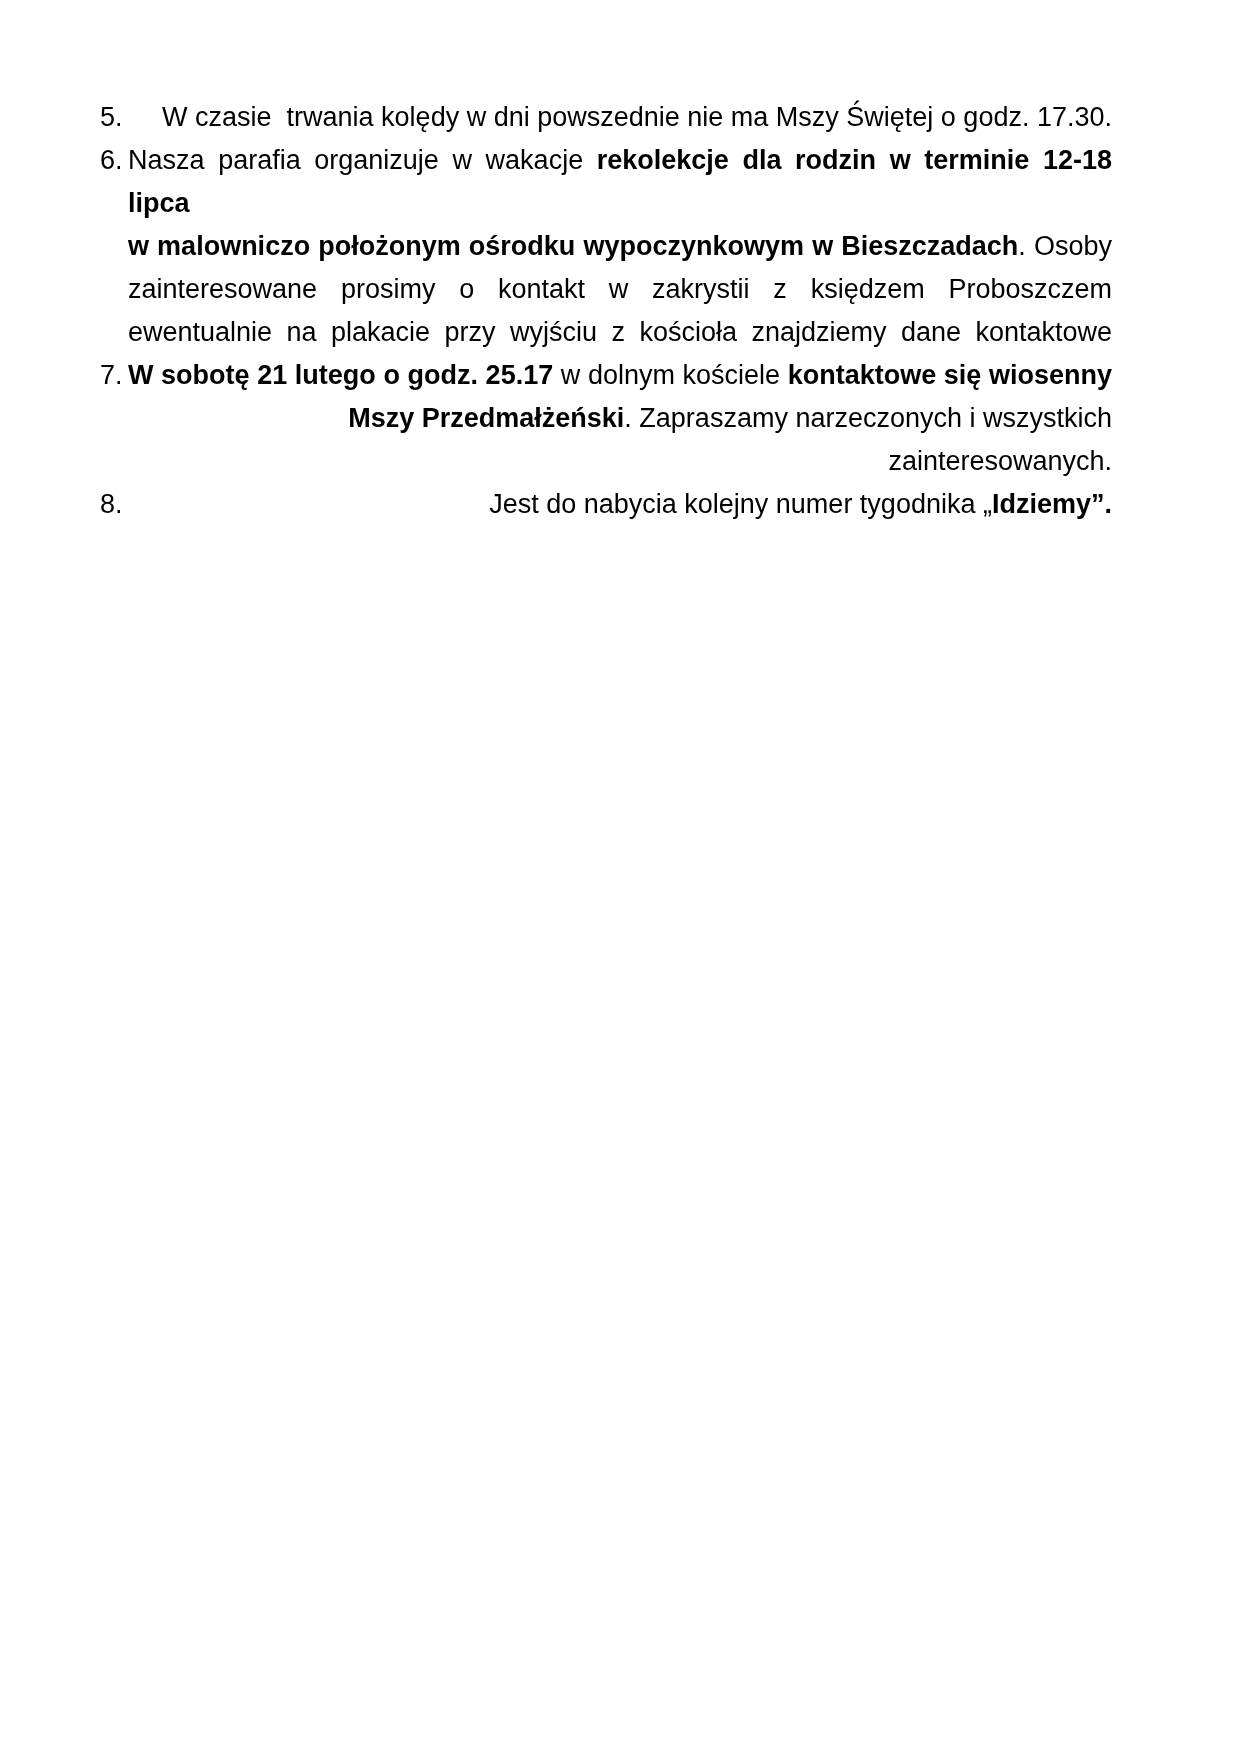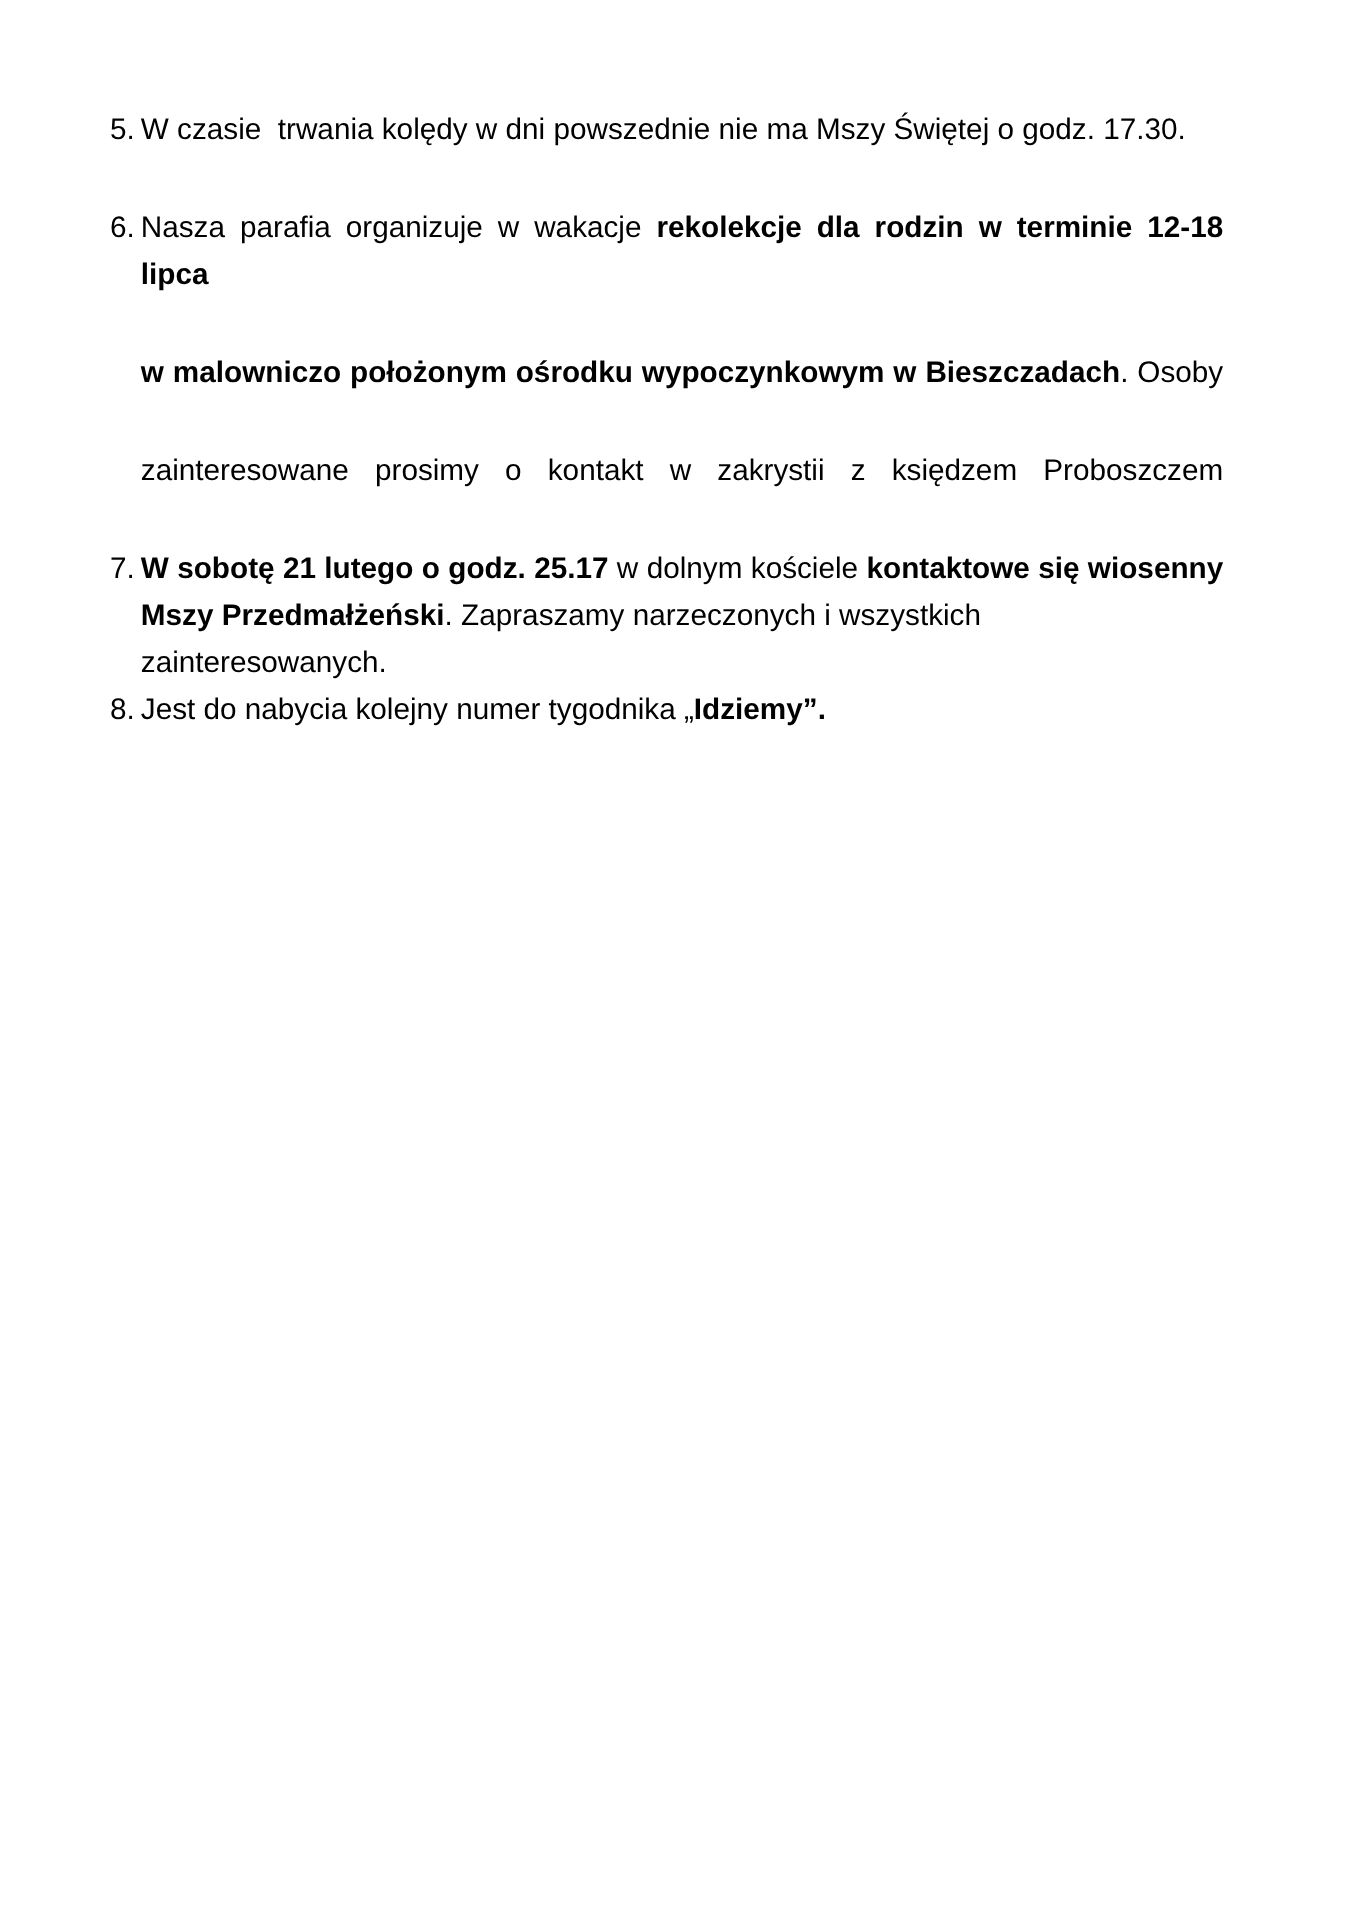--- a/index.html
+++ b/index.html
@@ -30,44 +30,45 @@
   }
   .num {
     position: absolute;
     left: 0;
     top: 0;
     width: 28px;
     white-space: nowrap;
   }
   .line {
     white-space: pre-wrap;
+    text-align: right;
   }
   .line.just {
     text-align: justify;
     text-align-last: justify;
-    margin-top: 46px;
   }
   .seg.b {
     font-weight: bold;
   }
 </style>
 </head>
 <body>
 
 <div class="page">
   <div class="doc" id="doc">
       <div class="li">
         <span class="num">5.</span>
         <div class="line"><span class="seg">W czasie  trwania kolędy w dni powszednie nie ma Mszy Świętej o godz. 17.30.</span></div>
       </div>
       <div class="li">
         <span class="num">6.</span>
         <div class="line just"><span class="seg">Nasza parafia organizuje w wakacje </span><span class="seg b">rekolekcje dla rodzin w terminie 12-18 lipca</span></div>
         <div class="line just"><span class="seg b">w malowniczo położonym ośrodku wypoczynkowym w Bieszczadach</span><span class="seg">. Osoby</span></div>
         <div class="line just"><span class="seg">zainteresowane prosimy o kontakt w zakrystii z księdzem Proboszczem</span></div>
+        <div class="line just"><span class="seg">ewentualnie na plakacie przy wyjściu z kościoła znajdziemy dane kontaktowe</span></div>
       </div>
       <div class="li">
         <span class="num">7.</span>
         <div class="line just"><span class="seg b">W sobotę 21 lutego o godz. 25.17</span><span class="seg"> w dolnym kościele </span><span class="seg b">kontaktowe się wiosenny</span></div>
         <div class="line"><span class="seg b">Mszy Przedmałżeński</span><span class="seg">. Zapraszamy narzeczonych i wszystkich zainteresowanych.</span></div>
       </div>
       <div class="li">
         <span class="num">8.</span>
         <div class="line"><span class="seg">Jest do nabycia kolejny numer tygodnika „</span><span class="seg b">Idziemy”.</span></div>
       </div>

